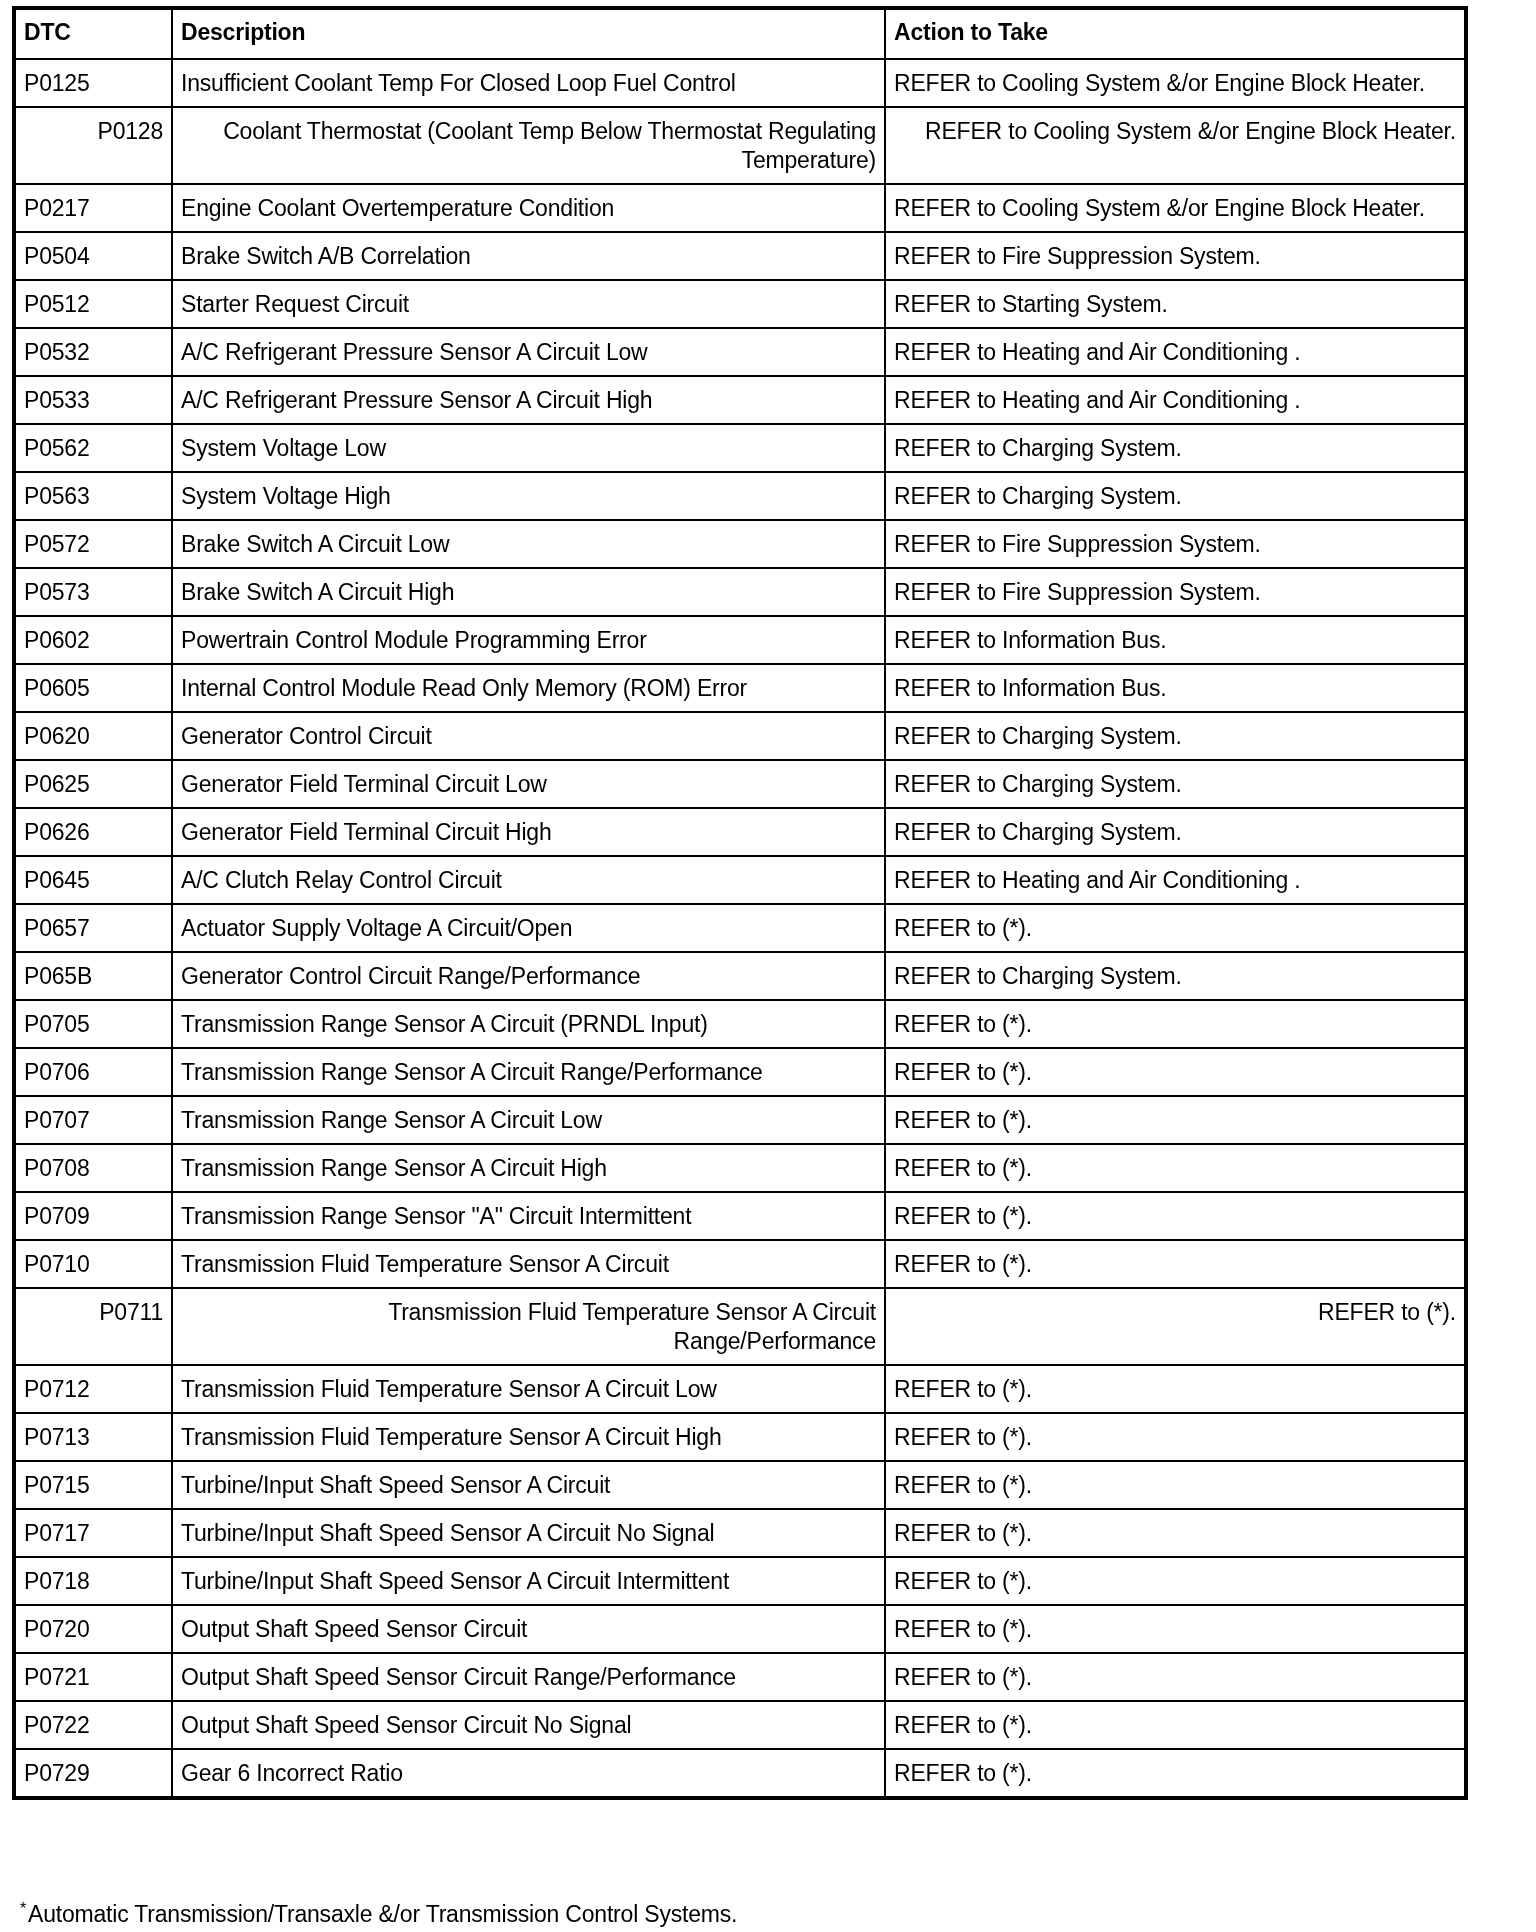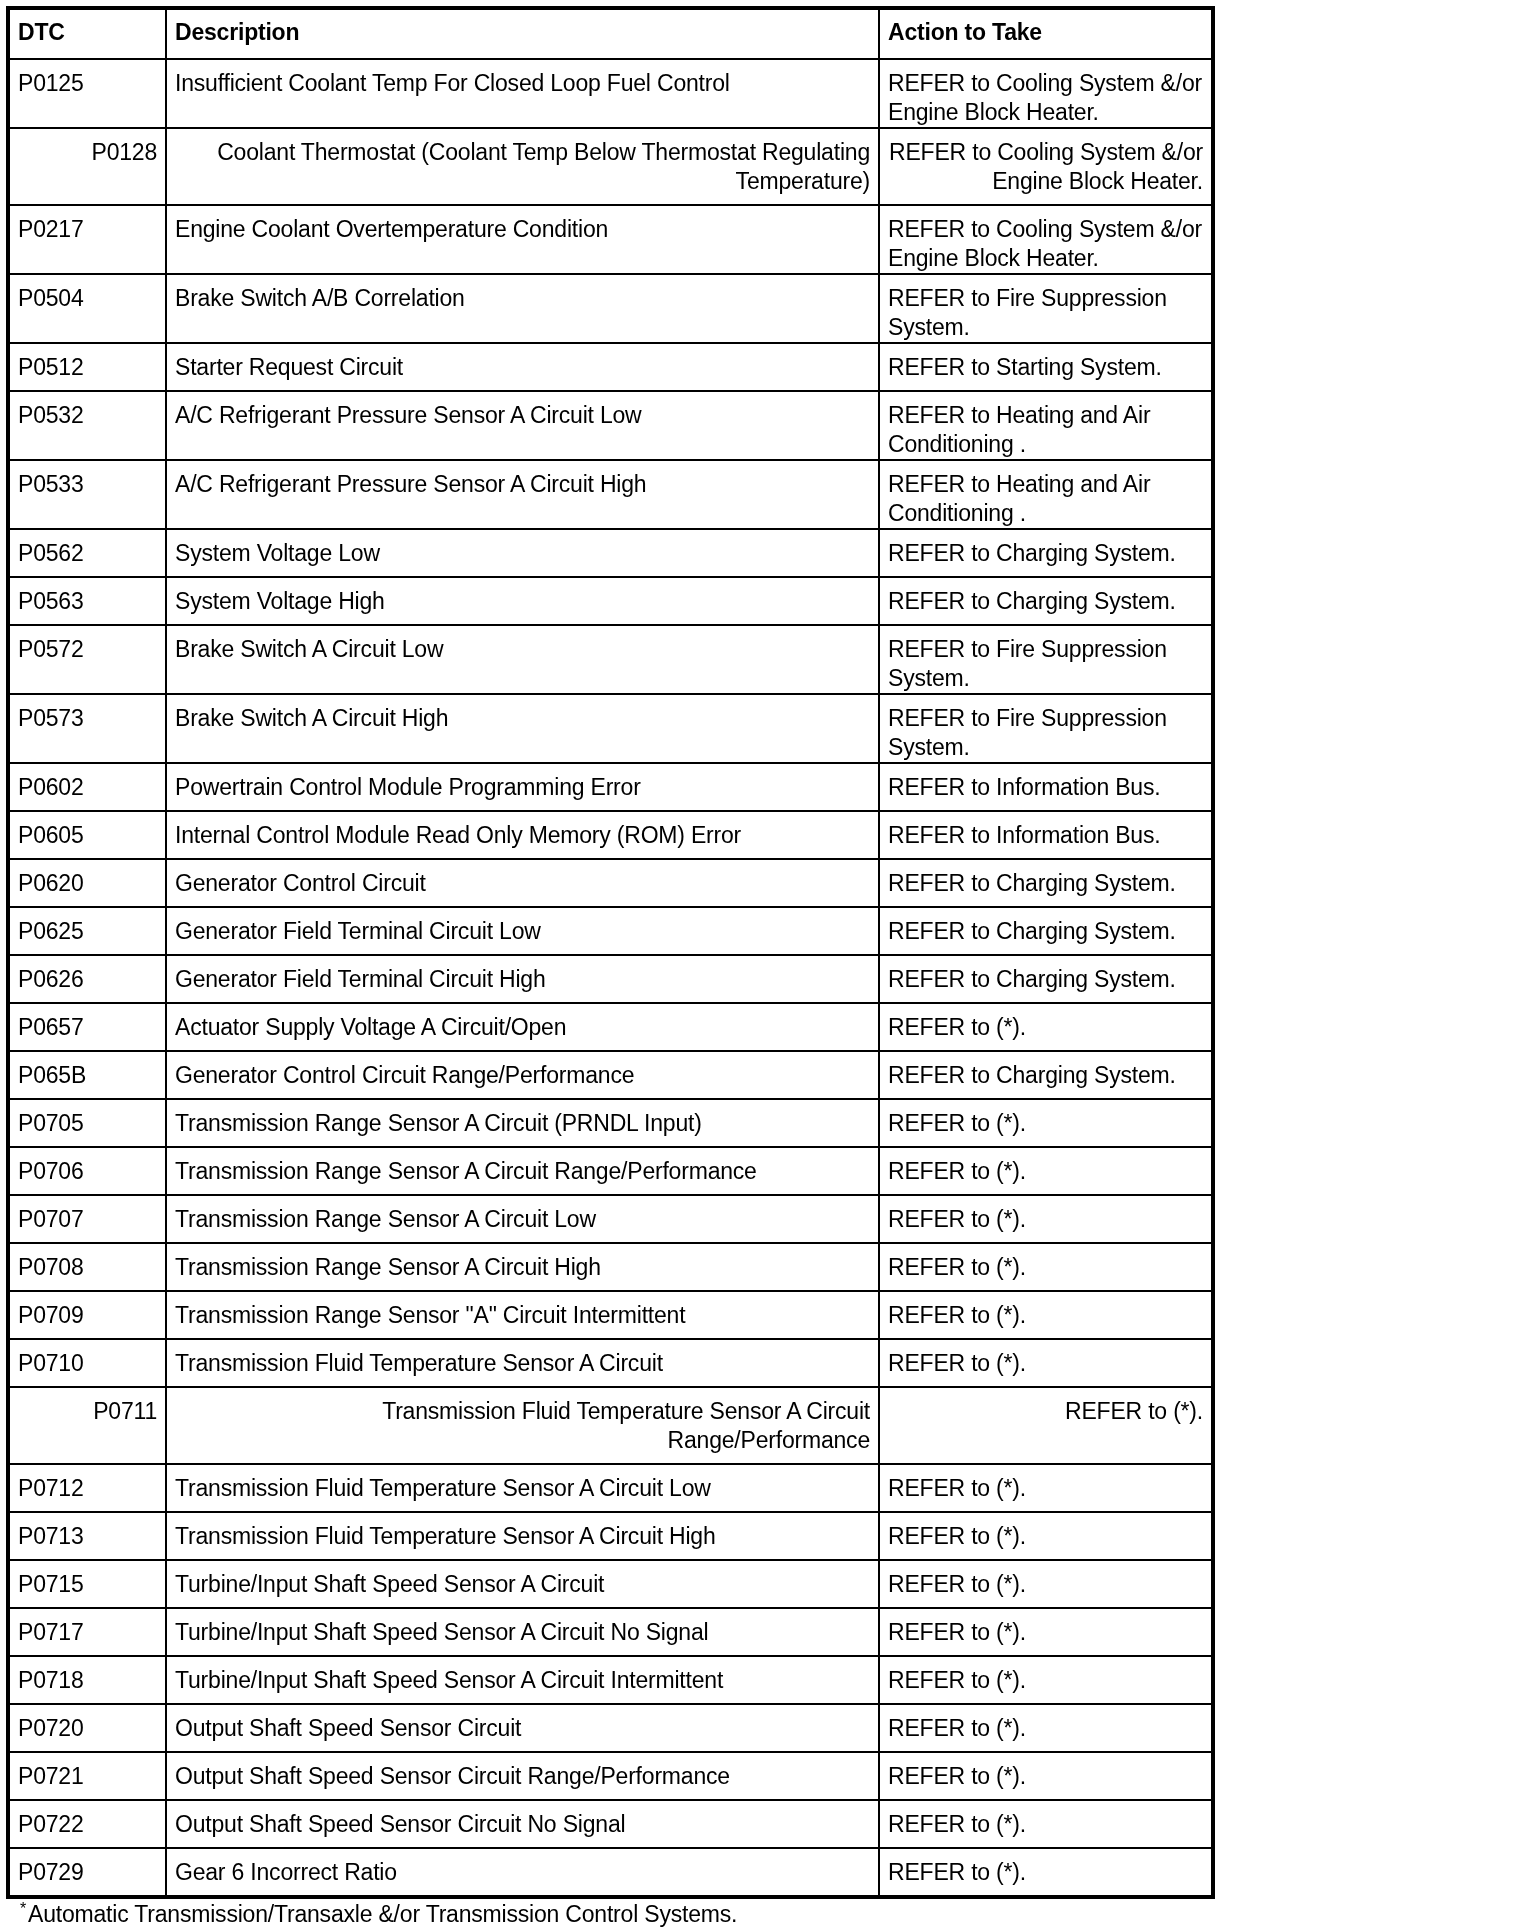--- a/index.html
+++ b/index.html
@@ -1,18 +1,18 @@
 <!DOCTYPE html>
 <html><head>
   <meta charset="utf-8">
   <style>
     html, body { margin: 0; padding: 0; background: #ffffff; }
     body { width: 1536px; height: 1932px; position: relative; overflow: hidden;
            font-family: "Liberation Sans", sans-serif; color: #000; }
-    .table-wrap { position: absolute; left: 6px; top: 6px; width: 1209px; }
+    .table-wrap { position: absolute; left: 12px; top: 6px; width: 1456px; }
     table { border-collapse: collapse; width: 100%; table-layout: fixed;
             border: 4px solid #000; }
     col.c-dtc { width: 158px; }
     col.c-desc { width: 713px; }
     col.c-action { width: auto; }
     th, td { border: 2px solid #000; text-align: left; vertical-align: top;
              padding: 9px 8px 0 8px; font-size: 23px; line-height: 29px;
              font-weight: normal; letter-spacing: -0.2px; }
     th { font-weight: bold; height: 40px; padding-top: 8px; }
     tr.row td { height: 37px; }
@@ -113,20 +113,25 @@
           <td>P0625</td>
           <td>Generator Field Terminal Circuit Low</td>
           <td>REFER to Charging System.</td>
         </tr>
         <tr class="row">
           <td>P0626</td>
           <td>Generator Field Terminal Circuit High</td>
           <td>REFER to Charging System.</td>
         </tr>
         <tr class="row">
+          <td>P0645</td>
+          <td>A/C Clutch Relay Control Circuit</td>
+          <td>REFER to Heating and Air Conditioning .</td>
+        </tr>
+        <tr class="row">
           <td>P0657</td>
           <td>Actuator Supply Voltage A Circuit/Open</td>
           <td>REFER to (*).</td>
         </tr>
         <tr class="row">
           <td>P065B</td>
           <td>Generator Control Circuit Range/Performance</td>
           <td>REFER to Charging System.</td>
         </tr>
         <tr class="row">

